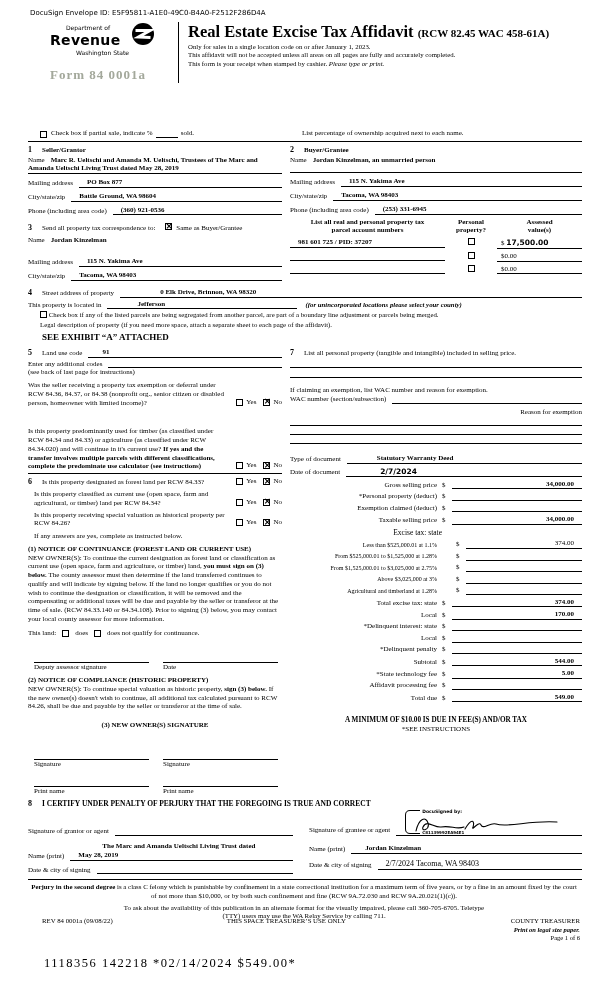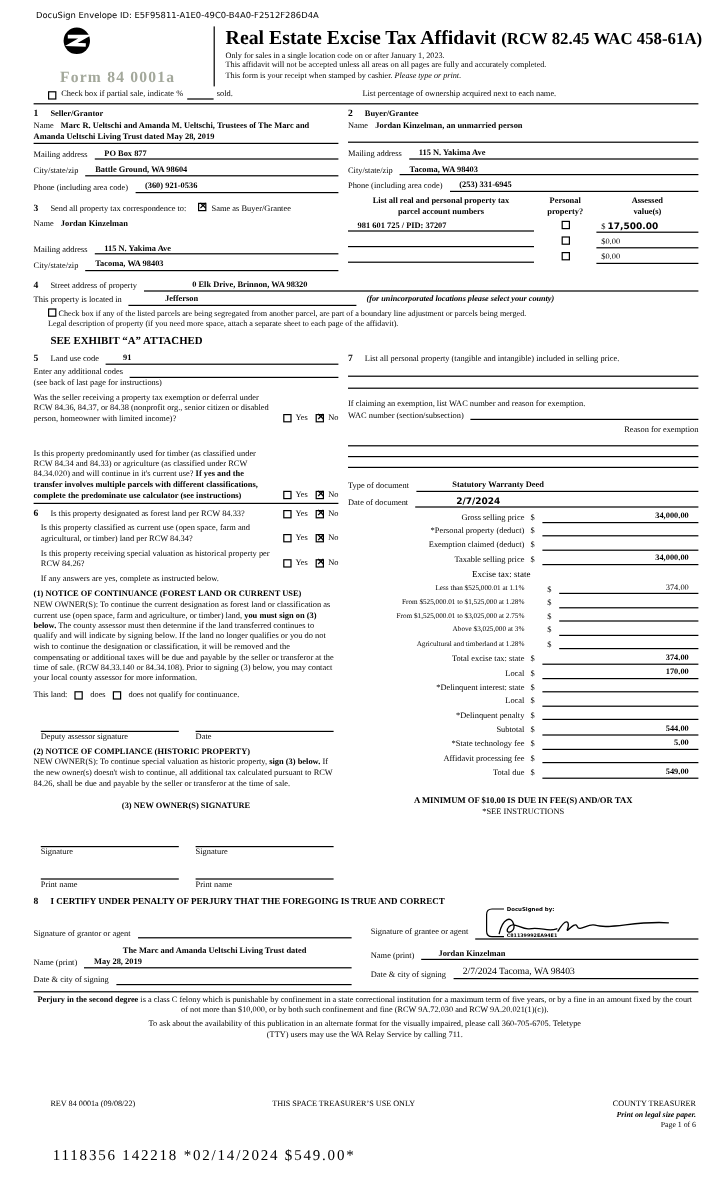--- a/index.html
+++ b/index.html
@@ -16,21 +16,21 @@
   .envelope { position:absolute; top:9px; left:30px; font-family:"DejaVu Sans",sans-serif; font-size:7px; }
   .header { display:flex; padding:24px 18px 0 38px; }
   .logo-col { width:140px; flex:none; }
   .logo-row { display:flex; align-items:flex-start; padding-left:12px; }
   .dept-of { font-family:"DejaVu Sans",sans-serif; font-size:6px; padding-left:16px; }
   .dept-name { font-family:"DejaVu Sans",sans-serif; font-weight:bold; font-size:14px; letter-spacing:0.3px; }
   .dept-state { font-family:"DejaVu Sans",sans-serif; font-size:6px; padding-left:26px; }
   .form-number { font-weight:bold; font-size:13px; letter-spacing:1px; margin:10px 0 0 12px; }
   .header-main { border-left:1.5px solid #000; padding-left:9px; flex:1; margin-top:-2px; }
   .title { font-size:16.5px; font-weight:bold; white-space:nowrap; }
-  .title-suffix { font-size:14px; font-weight:bold; }
+  .title-suffix { font-size:11px; font-weight:bold; }
   .hline { font-size:6.8px; }
   .partial-row { display:flex; align-items:flex-end; padding:2px 18px 3px 40px; }
   .partial-left { display:flex; align-items:flex-end; width:262px; }
   .cb { display:inline-block; width:7px; height:7px; border:1px solid #000; position:relative; flex:none; vertical-align:-1px; }
   .cb.checked::after { content:"✕"; position:absolute; left:-0.5px; top:-1.5px; font-size:8px; font-weight:bold; line-height:8px; }
   .blank { display:inline-block; border-bottom:0.9px solid #000; height:7px; }
   .rule { border:none; border-top:1px solid #000; margin:0 18px 0 28px; }
   .cols { display:flex; padding:3px 18px 0 28px; }
   .colL { width:262px; flex:none; padding-right:8px; }
   .colR { flex:1; }
@@ -79,41 +79,46 @@
 </head>
 <body>
 
 <div class="page">
 
   <div class="envelope">DocuSign Envelope ID: E5F95811-A1E0-49C0-B4A0-F2512F286D4A</div>
 
   <div class="header">
     <div class="logo-col">
       <div class="logo-row">
+        <div>
+          <div class="dept-of">Department of</div>
+          <div class="dept-name">Revenue</div>
+          <div class="dept-state">Washington State</div>
+        </div>
         <span style="margin:-2px 0 0 2px;">
           <svg width="24" height="24" viewBox="0 0 24 24">
             <circle cx="12" cy="12" r="11" fill="#000"></circle>
             <path d="M4.5 8.5 L19 8.5 L7.5 15 L19.5 15.5" stroke="#fff" stroke-width="3" fill="none"></path>
           </svg>
         </span>
       </div>
       <div class="form-number" style="color:#a3a89b;">Form 84 0001a</div>
     </div>
     <div class="header-main">
       <div class="title"><span>Real Estate Excise Tax Affidavit</span> <span class="title-suffix">(RCW 82.45 WAC 458-61A)</span></div>
       <div class="hline">Only for sales in a single location code on or after January 1, 2023.</div>
       <div class="hline">This affidavit will not be accepted unless all areas on all pages are fully and accurately completed.</div>
       <div class="hline"><span>This form is your receipt when stamped by cashier. </span><span class="i">Please type or print.</span></div>
     </div>
   </div>
 
   <div class="partial-row">
     <div class="partial-left">
       <span class="cb"></span>
-      <span style="padding-left:4px;">Check box if partial sale, indicate %</span>
+      <span style="padding-left:4px;margin-top:44px;">Check box if partial sale, indicate %</span>
       <span class="blank" style="width:22px; margin:0 3px;"></span>
       <span>sold.</span>
     </div>
     <div>List percentage of ownership acquired next to each name.</div>
   </div>
 
   <hr class="rule">
 
   <div class="cols">
     <div class="colL">

